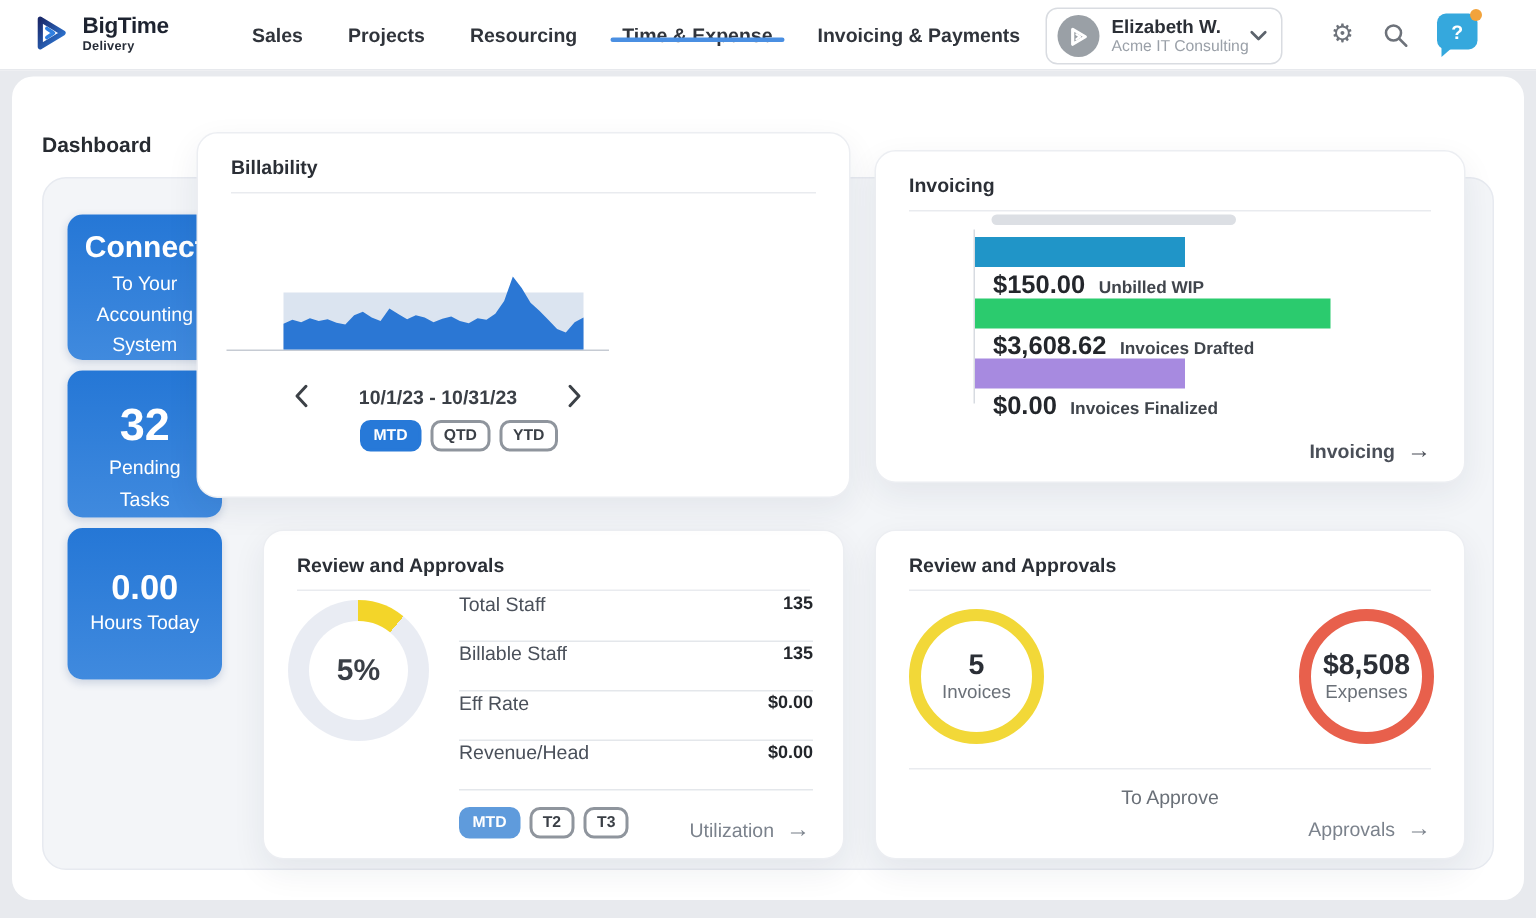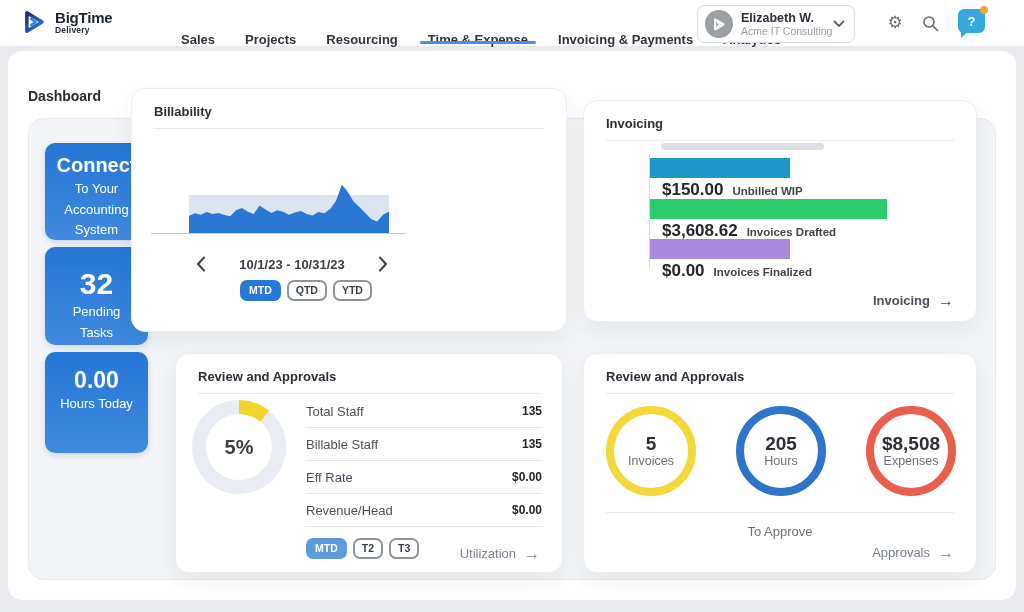--- a/index.html
+++ b/index.html
@@ -5,21 +5,21 @@
   * { margin:0; padding:0; box-sizing:border-box; }
   html,body { width:1024px; height:612px; overflow:hidden; }
   body { font-family:"Liberation Sans", sans-serif; background:#e8eaee; position:relative; }
   .frame { position:absolute; inset:0; width:1024px; height:612px; }
 
   
   .navbar { position:absolute; left:0; top:0; width:1024px; height:47px; background:#ffffff; border-bottom:1px solid #e7e9ed; z-index:20; }
   .brand { position:absolute; left:22px; top:9px; display:flex; align-items:center; gap:7px; }
   .brand-text .bt { font-size:15px; font-weight:800; color:#1d2330; letter-spacing:-.2px; line-height:15px;}
   .brand-text .dl { font-size:8.5px; font-weight:700; color:#272d38; letter-spacing:.2px; }
-  .menu { position:absolute; left:179px; top:0; height:47px; display:flex; align-items:flex-end; gap:26px; }
+  .menu { position:absolute; left:166px; top:0; height:47px; display:flex; align-items:center; gap:26px; }
   .menu-item { position:relative; display:flex; align-items:center; font-size:13px; font-weight:700; color:#30343b; cursor:pointer; padding:0 2px; }
   .menu-item .underline { display:none; }
   .menu-item.on .underline { display:block; position:absolute; left:-6px; right:-6px; bottom:3px; height:3px; background:#4a8fe2; border-radius:3px; }
   .profile { position:absolute; left:697px; top:5px; width:158px; height:38px; border:1px solid #d9dce1; border-radius:8px; background:#fff; display:flex; align-items:center; cursor:pointer; }
   .avatar { width:28px; height:28px; border-radius:50%; background:#9aa0a6; margin-left:7px; display:flex; align-items:center; justify-content:center; flex:none; }
   .pf-text { margin-left:8px; flex:1; min-width:0; }
   .pf-name { font-size:12.5px; font-weight:700; color:#2b2f36; line-height:14px; }
   .pf-org { font-size:10.5px; color:#9aa0a8; line-height:12px; }
   .pf-chev { margin-right:9px; flex:none; }
   .tool-icon { position:absolute; top:13px; width:20px; height:20px; display:flex; align-items:center; justify-content:center; cursor:pointer; color:#6d727a; }
@@ -31,21 +31,21 @@
 
   
   .main { position:absolute; left:8px; top:51px; width:1008px; height:549px; background:#ffffff; border-radius:14px; }
   .page-title { position:absolute; left:28px; top:88px; font-size:14px; font-weight:800; color:#272b31; }
   .panel { position:absolute; left:28px; top:118px; width:968px; height:462px; background:#f3f5f8; border:1px solid #e7eaf0; border-radius:16px; }
 
   
   .blue-card { position:absolute; left:45px; width:103px; border-radius:10px; background:linear-gradient(180deg,#2577d6 0%,#408ade 100%); color:#fff; text-align:center; z-index:2; box-shadow:0 2px 6px rgba(30,60,120,.18); cursor:pointer; overflow:hidden; }
   .bc-1 { top:143px; height:97px; padding-top:9px; }
   .bc-2 { top:247px; height:98px; padding-top:18px; }
-  .bc-3 { top:352px; height:101px; padding-top:14px; }
+  .bc-3 { top:352px; height:101px; padding-top:25px; }
   .bc-big { font-weight:800; white-space:nowrap; }
   .bc-1 .bc-big { font-size:20px; line-height:27px; }
   .bc-2 .bc-big { font-size:30px; line-height:37px; }
   .bc-3 .bc-big { font-size:23px; line-height:28px; }
   .bc-line { font-size:13px; line-height:20.5px; font-weight:400; }
 
   
   .card { position:absolute; background:#fff; border:1px solid #eceef2; border-radius:14px; box-shadow:0 8px 22px rgba(35,45,65,.07); }
   .card-title { position:absolute; left:22px; top:15px; font-size:13px; font-weight:800; color:#2b2f36; }
   .card-divider { position:absolute; left:22px; right:22px; top:39px; height:1px; background:#e9ebef; }
@@ -79,21 +79,21 @@
   .it-1 { top:79px; } .it-2 { top:120px; } .it-3 { top:160px; }
   .inv-value { font-size:17px; font-weight:600; color:#23262b; }
   .inv-label { font-size:11.5px; font-weight:600; color:#40454c; }
   .link-invoicing { bottom:13px; color:#4a4f58; font-weight:600; }
 
   
   .card-utilization { left:175px; top:353px; width:388px; height:220px; }
   .donut-utilization { left:16px; top:46px; width:94px; height:94px; }
   .donut-utilization .hole { inset:14px; font-size:20px; font-weight:800; color:#3a3f46; }
   .stat-table { position:absolute; left:130px; top:41px; width:236px; }
-  .stat-row { height:33px; display:flex; align-items:center; justify-content:space-between; border-bottom:1px solid #e4e7eb; }
+  .stat-row { height:33px; display:flex; align-items:flex-start; justify-content:space-between; border-bottom:1px solid #e4e7eb; }
   .stat-label { font-size:13px; color:#4a505a; }
   .stat-value { font-size:12px; font-weight:800; color:#23262b; }
   .pills-utilization { position:absolute; left:130px; top:184px; }
   .link-utilization { bottom:11px; }
 
   
   .card-approvals { left:583px; top:353px; width:394px; height:220px; }
   .ring-row { position:absolute; left:22px; top:52px; width:350px; display:flex; justify-content:space-between; }
   .ring { width:90px; height:90px; border-radius:50%; border:8px solid #ccc; display:flex; flex-direction:column; align-items:center; justify-content:center; background:#fff; }
   .ring-value { font-size:19px; font-weight:800; color:#2b2f36; line-height:21px; }
@@ -310,24 +310,20 @@
 
   <div class="card card-approvals">
     <div class="card-title">Review and Approvals</div>
     <div class="card-divider"></div>
 
     <div class="ring-row">
       <div class="ring" style="border-color: rgb(242, 216, 56);">
         <div class="ring-value">5</div>
         <div class="ring-label">Invoices</div>
       </div>
-      <div class="ring" style="border-color: rgb(46, 116, 201);">
-        <div class="ring-value">205</div>
-        <div class="ring-label">Hours</div>
-      </div>
       <div class="ring" style="border-color: rgb(232, 96, 76);">
         <div class="ring-value">$8,508</div>
         <div class="ring-label">Expenses</div>
       </div>
     </div>
 
     <div class="appr-divider"></div>
     <div class="appr-footer">To Approve</div>
     <div class="card-link link-approvals">
       <span>Approvals</span>

